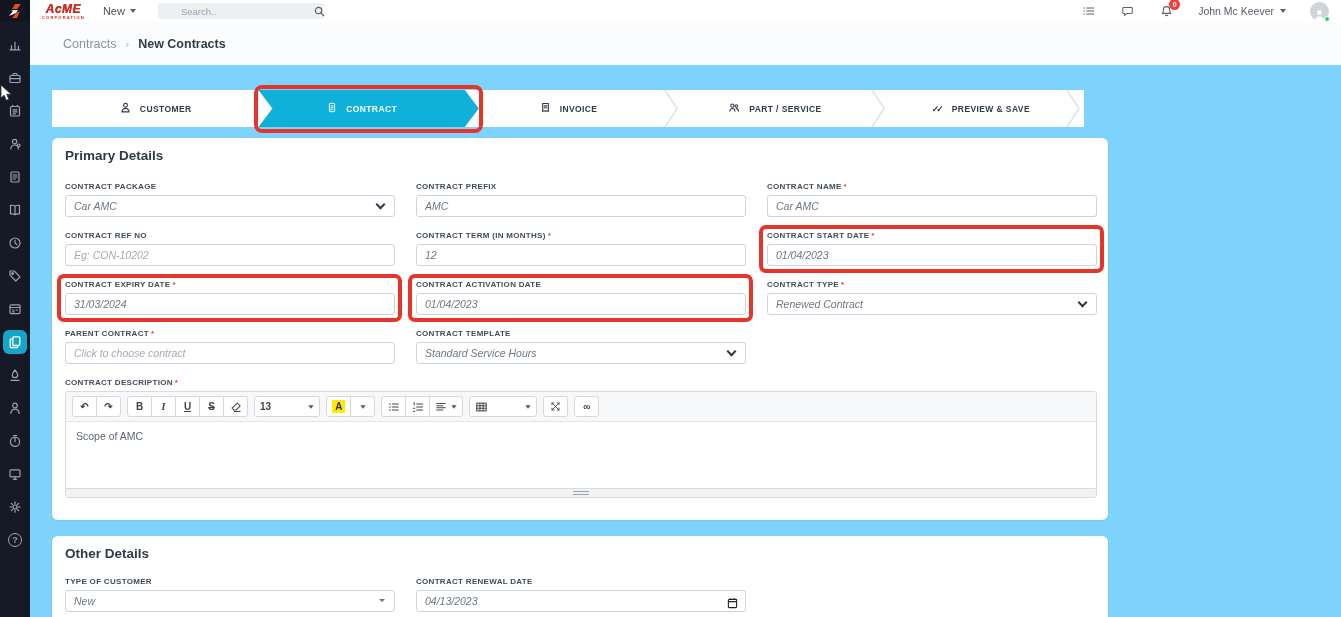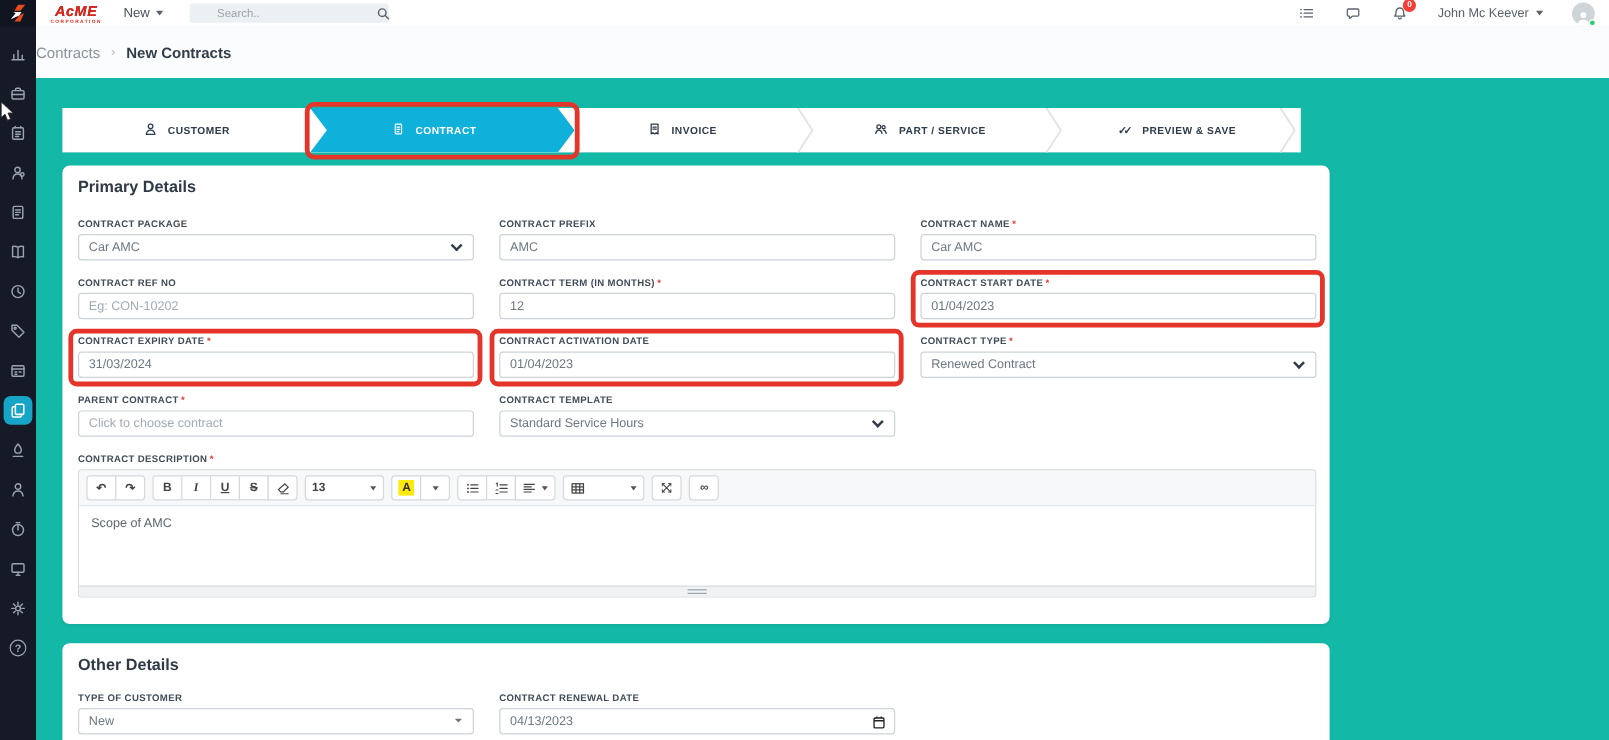--- a/index.html
+++ b/index.html
@@ -30,27 +30,27 @@
   .tb-icon { position:relative; cursor:pointer; display:flex; }
   .tb-icon svg { stroke:#5a626b; fill:none; stroke-width:1.2; stroke-linecap:round; stroke-linejoin:round; }
   .badge { position:absolute; top:-5px; right:-6px; min-width:11px; height:11px; background:#f23f39; color:#fff; font-size:7px; font-weight:700; border-radius:6px; display:flex; align-items:center; justify-content:center; padding:0 2px; }
   .user { display:flex; align-items:center; gap:6px; font-size:10.5px; color:#565f69; cursor:pointer; }
   .avatar { position:relative; width:19px; height:19px; border-radius:50%; background:#cfd4d9; display:flex; align-items:flex-end; justify-content:center; overflow:visible; cursor:pointer; }
   .avatar svg { fill:#ffffff; }
   .online-dot { position:absolute; right:-1px; bottom:-1px; width:6px; height:6px; background:#2ecc71; border-radius:50%; border:1px solid #fff; }
 
   
   .crumbbar { position:absolute; left:30px; top:22px; width:1311px; height:43px; background:#fbfcfd; display:flex; align-items:center; z-index:3; }
-  .crumb { display:flex; align-items:center; gap:9px; font-size:12.5px; }
+  .crumb { margin-left:33px; display:flex; align-items:center; gap:9px; font-size:12.5px; }
   .crumb-section { color:#8a939c; cursor:pointer; }
   .crumb-sep { color:#b5bcc3; font-size:11px; }
   .crumb-page { color:#323d49; font-weight:700; }
 
   
-  .content { position:absolute; left:30px; top:65px; width:1311px; height:552px; background:#14b8a6; }
+  .content { position:absolute; left:30px; top:65px; width:1311px; height:552px; background:#7dd3fc; }
 
   
   .stepper { position:absolute; left:22px; top:25px; width:1032px; height:37px; background:#ffffff; display:flex; }
   .step { position:relative; flex:1; display:flex; align-items:center; justify-content:center; gap:8px; font-size:8.5px; font-weight:700; letter-spacing:.4px; color:#2e3b4c; cursor:pointer; }
   .step svg { stroke:#2e3b4c; fill:none; stroke-width:1.3; stroke-linecap:round; stroke-linejoin:round; }
   .step .lbl, .step .s-ic { position:relative; z-index:2; }
   .step.active { color:#ffffff; }
   .step.active svg { stroke:#ffffff; }
   .arrowbg { position:absolute; top:0; left:0; right:-14px; bottom:0; background:#0fb0d9; clip-path:polygon(0 0, calc(100% - 14px) 0, 100% 50%, calc(100% - 14px) 100%, 0 100%, 14px 50%); z-index:1; }
   .step.active::after { content:""; position:absolute; top:-5px; bottom:-6px; left:-4px; right:-18px; border:4px solid #e5352b; border-radius:8px; pointer-events:none; z-index:3; }
@@ -61,21 +61,21 @@
   .card { position:absolute; left:22px; width:1056px; background:#ffffff; border-radius:6px; box-shadow:0 1px 2px rgba(0,0,0,.05); padding:10px 11px 0 13px; }
   .card1 { top:73px; height:382px; }
   .card2 { top:471px; height:120px; }
   .card-title { font-size:13.5px; font-weight:700; color:#2f3a47; margin-bottom:19px; }
 
   .fgrid { display:grid; grid-template-columns:1fr 1fr 1fr; column-gap:21px; row-gap:14px; }
   .field { position:relative; }
   .flabel { display:block; font-size:8px; font-weight:700; color:#414c59; letter-spacing:.3px; margin-bottom:4px; height:9px; text-transform:uppercase; }
   .req { color:#e23b30; margin-left:2px; }
   .fctl { position:relative; }
-  .fctl input { width:100%; height:22px; border:1px solid #cdd3d9; border-radius:3px; padding:0 8px; font-size:10.5px; color:#6d7884; font-family:inherit; outline:none; background:#fff; }
+  .fctl input { width:100%; height:22px; border:1px solid #cdd3d9; border-radius:3px; padding:0 8px; font-size:10.5px; color:#6d7884; font-family:inherit; outline:none; background:#fff;font-style:italic; }
   .fctl input::placeholder { color:#a2abb4; }
   .chev { position:absolute; right:11px; top:6px; width:7px; height:7px; border-right:2px solid #2f3a47; border-bottom:2px solid #2f3a47; transform:rotate(45deg); pointer-events:none; }
   .mini-caret { position:absolute; right:10px; top:9px; border-left:3px solid transparent; border-right:3px solid transparent; border-top:3.5px solid #6b737c; pointer-events:none; }
   .cal-ic { position:absolute; right:8px; top:5px; pointer-events:none; }
   .cal-ic svg { stroke:#222; fill:none; stroke-width:1.2; }
   .field.hl::before { content:""; position:absolute; top:-6px; bottom:-7px; left:-8px; right:-7px; border:4px solid #e5352b; border-radius:7px; pointer-events:none; z-index:2; }
 
   
   .desc { grid-column:1 / 4; }
   .editor { border:1px solid #d8dce0; border-radius:3px; overflow:hidden; }

